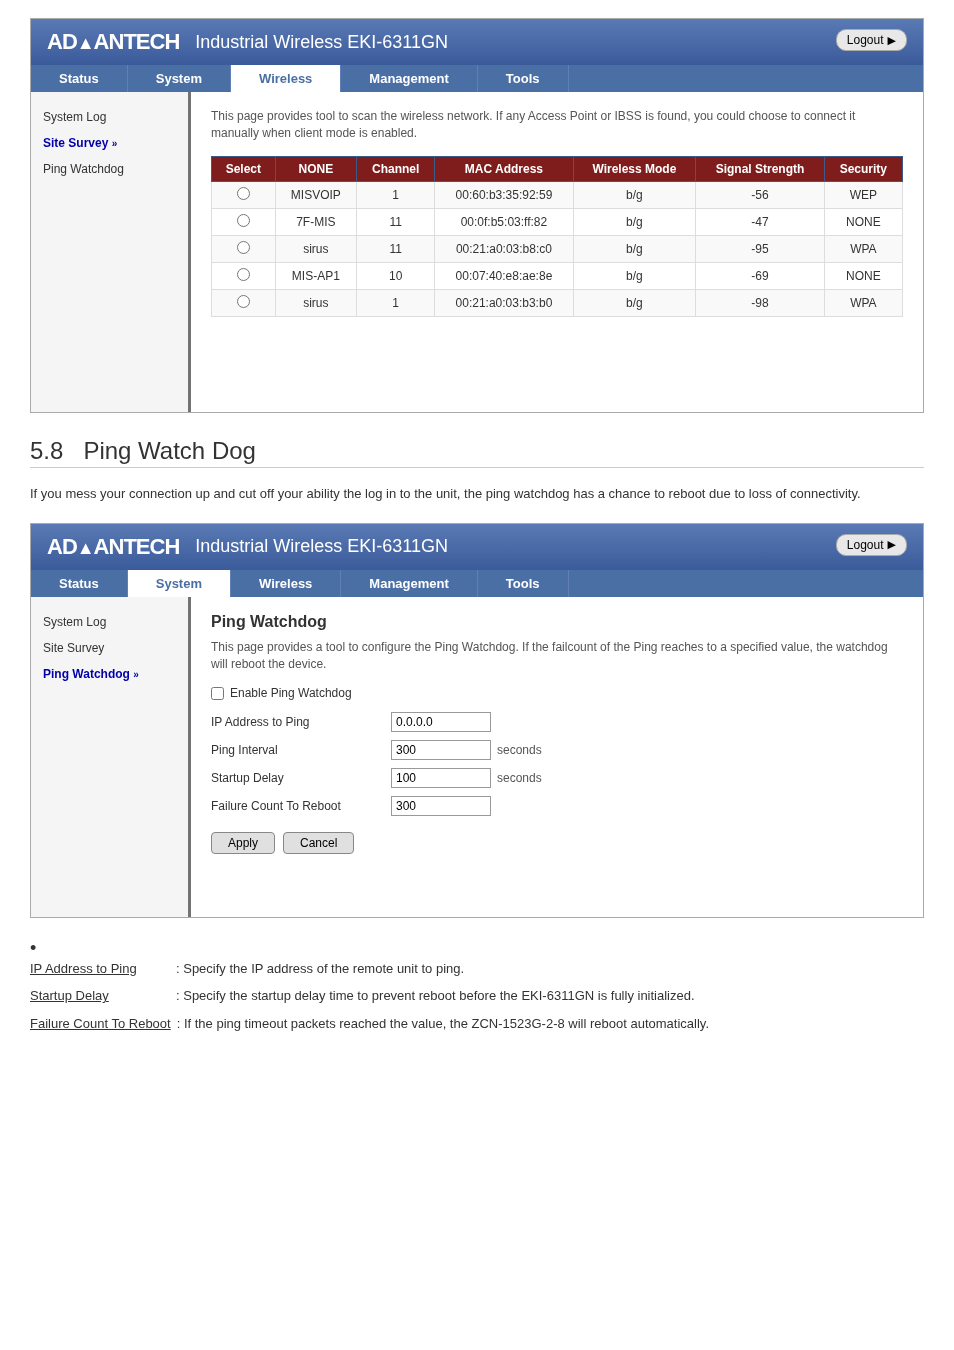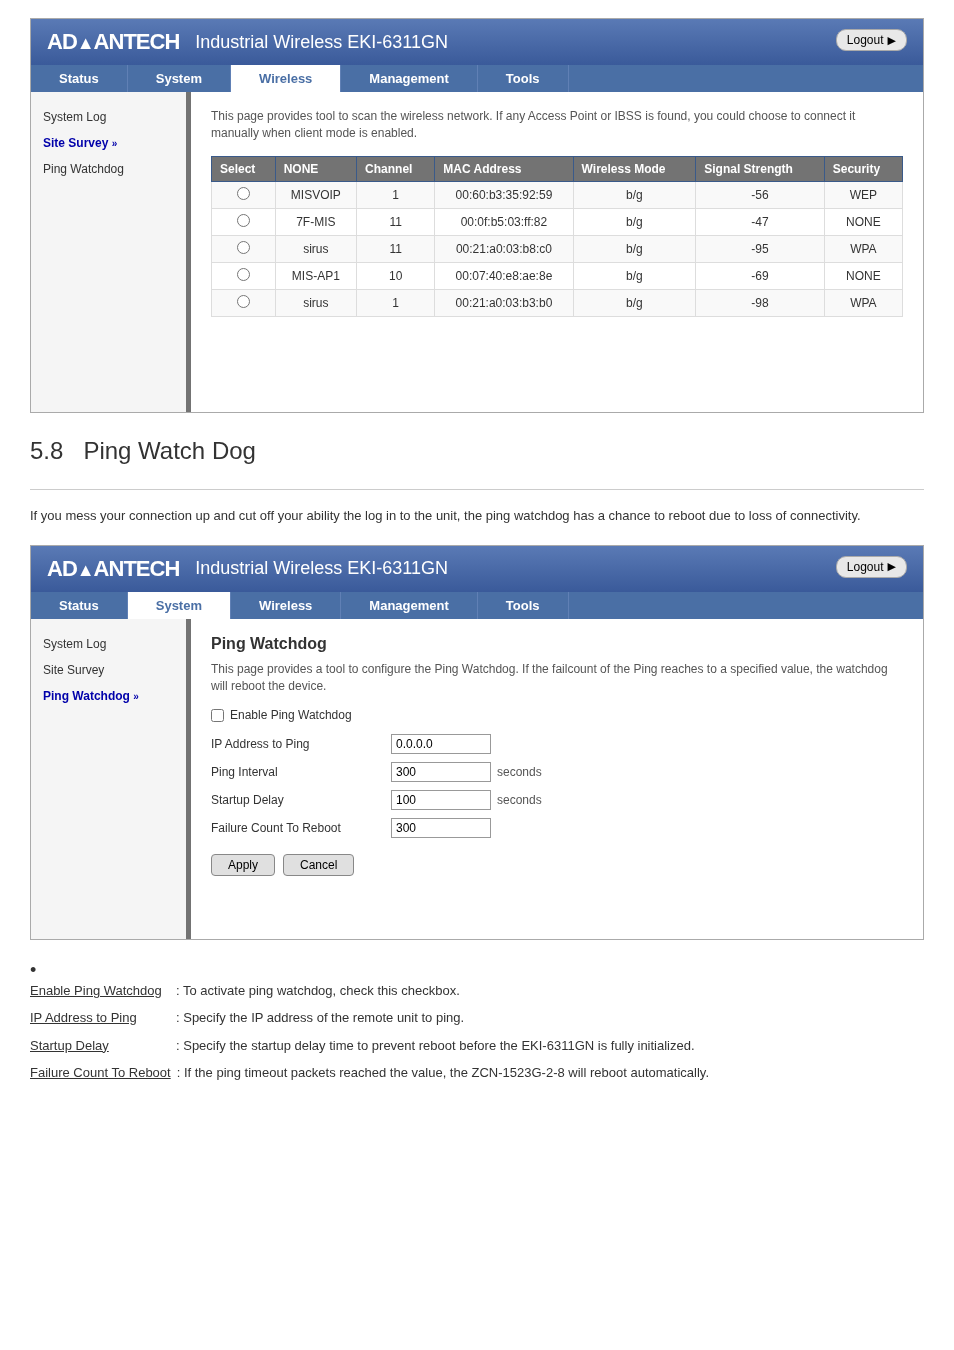--- a/index.html
+++ b/index.html
@@ -67,21 +67,21 @@
 
     
     .panel-body {
       display: flex;
       min-height: 320px;
     }
 
     
     .sidebar {
       width: 160px;
-      border-right: 5px solid #737373;
+      border-right: 3px solid #737373;
       background: #f5f5f5;
       padding: 12px 0;
     }
     .sidebar-item {
       padding: 6px 12px;
       font-size: 12px;
       cursor: pointer;
       color: #333;
     }
     .sidebar-item.active {
@@ -116,24 +116,24 @@
       line-height: 1.4;
     }
 
     
     .data-table {
       width: 100%;
       border-collapse: collapse;
       font-size: 12px;
     }
     .data-table th {
-      background: #737373;
+      background: #7f1d1d;
       color: #fff;
       padding: 5px 8px;
-      text-align: left;
+      text-align: center;
       border: 1px solid #3a5a8a;
       font-weight: bold;
     }
     .data-table td {
       padding: 5px 8px;
       text-align: center;
       border: 1px solid #ddd;
     }
     .data-table tr:nth-child(odd) td {
       background: #f9f9f9;
@@ -316,21 +316,21 @@
     <td>b/g</td>
     <td>-98</td>
     <td>WPA</td>
   </tr>
           </tbody>
       </table>
     </div>
   </div>
 </div>
 
-<div style="margin: 24px 30px 24px;">
+<div style="margin: 24px 30px 2px;">
   <span style="font-size:24px;font-weight:normal;color:#333;">
     <span>5.8</span>
     &nbsp;
     <span>Ping Watch Dog</span>
   </span>
 </div>
 <hr class="divider">
 
 <div class="section-paragraph">If you mess your connection up and cut off your ability the log in to the unit, the ping watchdog has a chance to reboot due to loss of connectivity.</div>
 
@@ -399,23 +399,20 @@
         <button class="btn">Apply</button>
         <button class="btn">Cancel</button>
       </div>
     </div>
   </div>
 </div>
 
 <div class="bullet-section">
   <span style="font-size:18px;">•</span>
   <div id="bullet-list">
-      <div class="bullet-item">
-        <p><span class="underline-label">Enable Ping Watchdog</span><span>: To activate ping watchdog, check this checkbox.</span></p>
-      </div>
       <div class="bullet-item">
         <p><span class="underline-label">IP Address to Ping</span><span>: Specify the IP address of the remote unit to ping.</span></p>
       </div>
       <div class="bullet-item">
         <p><span class="underline-label">Startup Delay</span><span>: Specify the startup delay time to prevent reboot before the EKI-6311GN is fully initialized.</span></p>
       </div>
       <div class="bullet-item">
         <p><span class="underline-label">Failure Count To Reboot</span><span>: If the ping timeout packets reached the value, the ZCN-1523G-2-8 will reboot automatically.</span></p>
       </div>
     </div>

